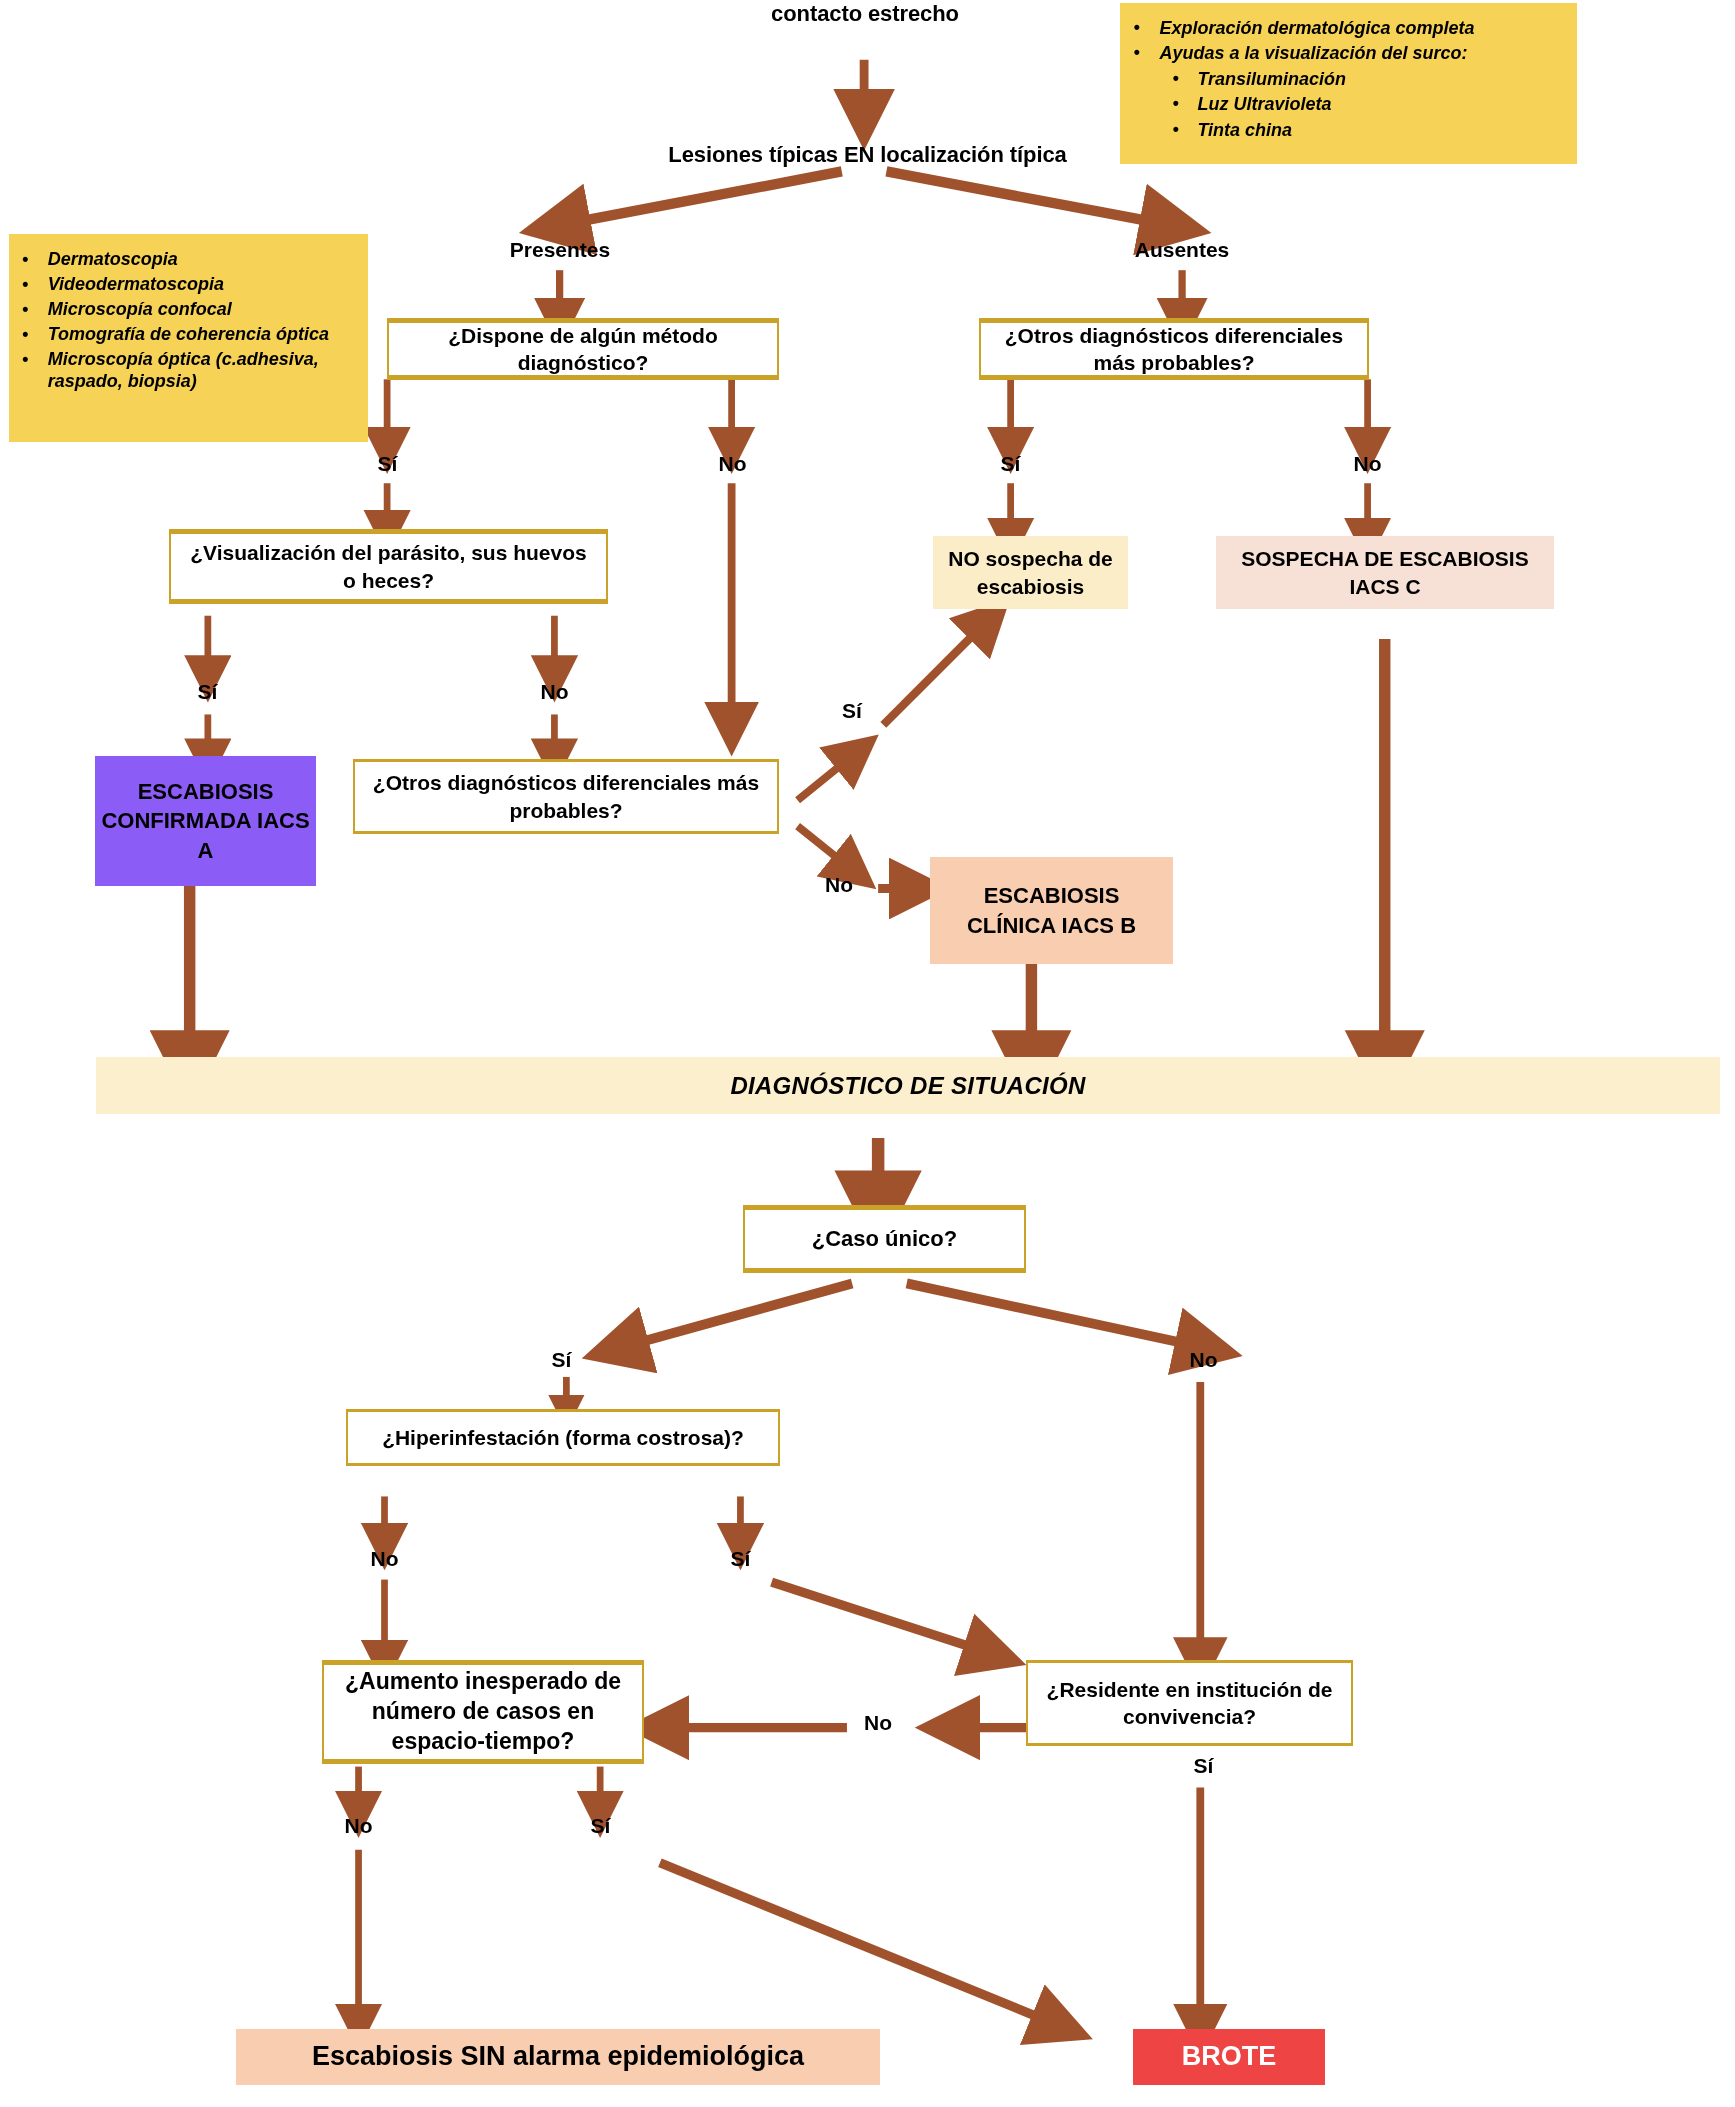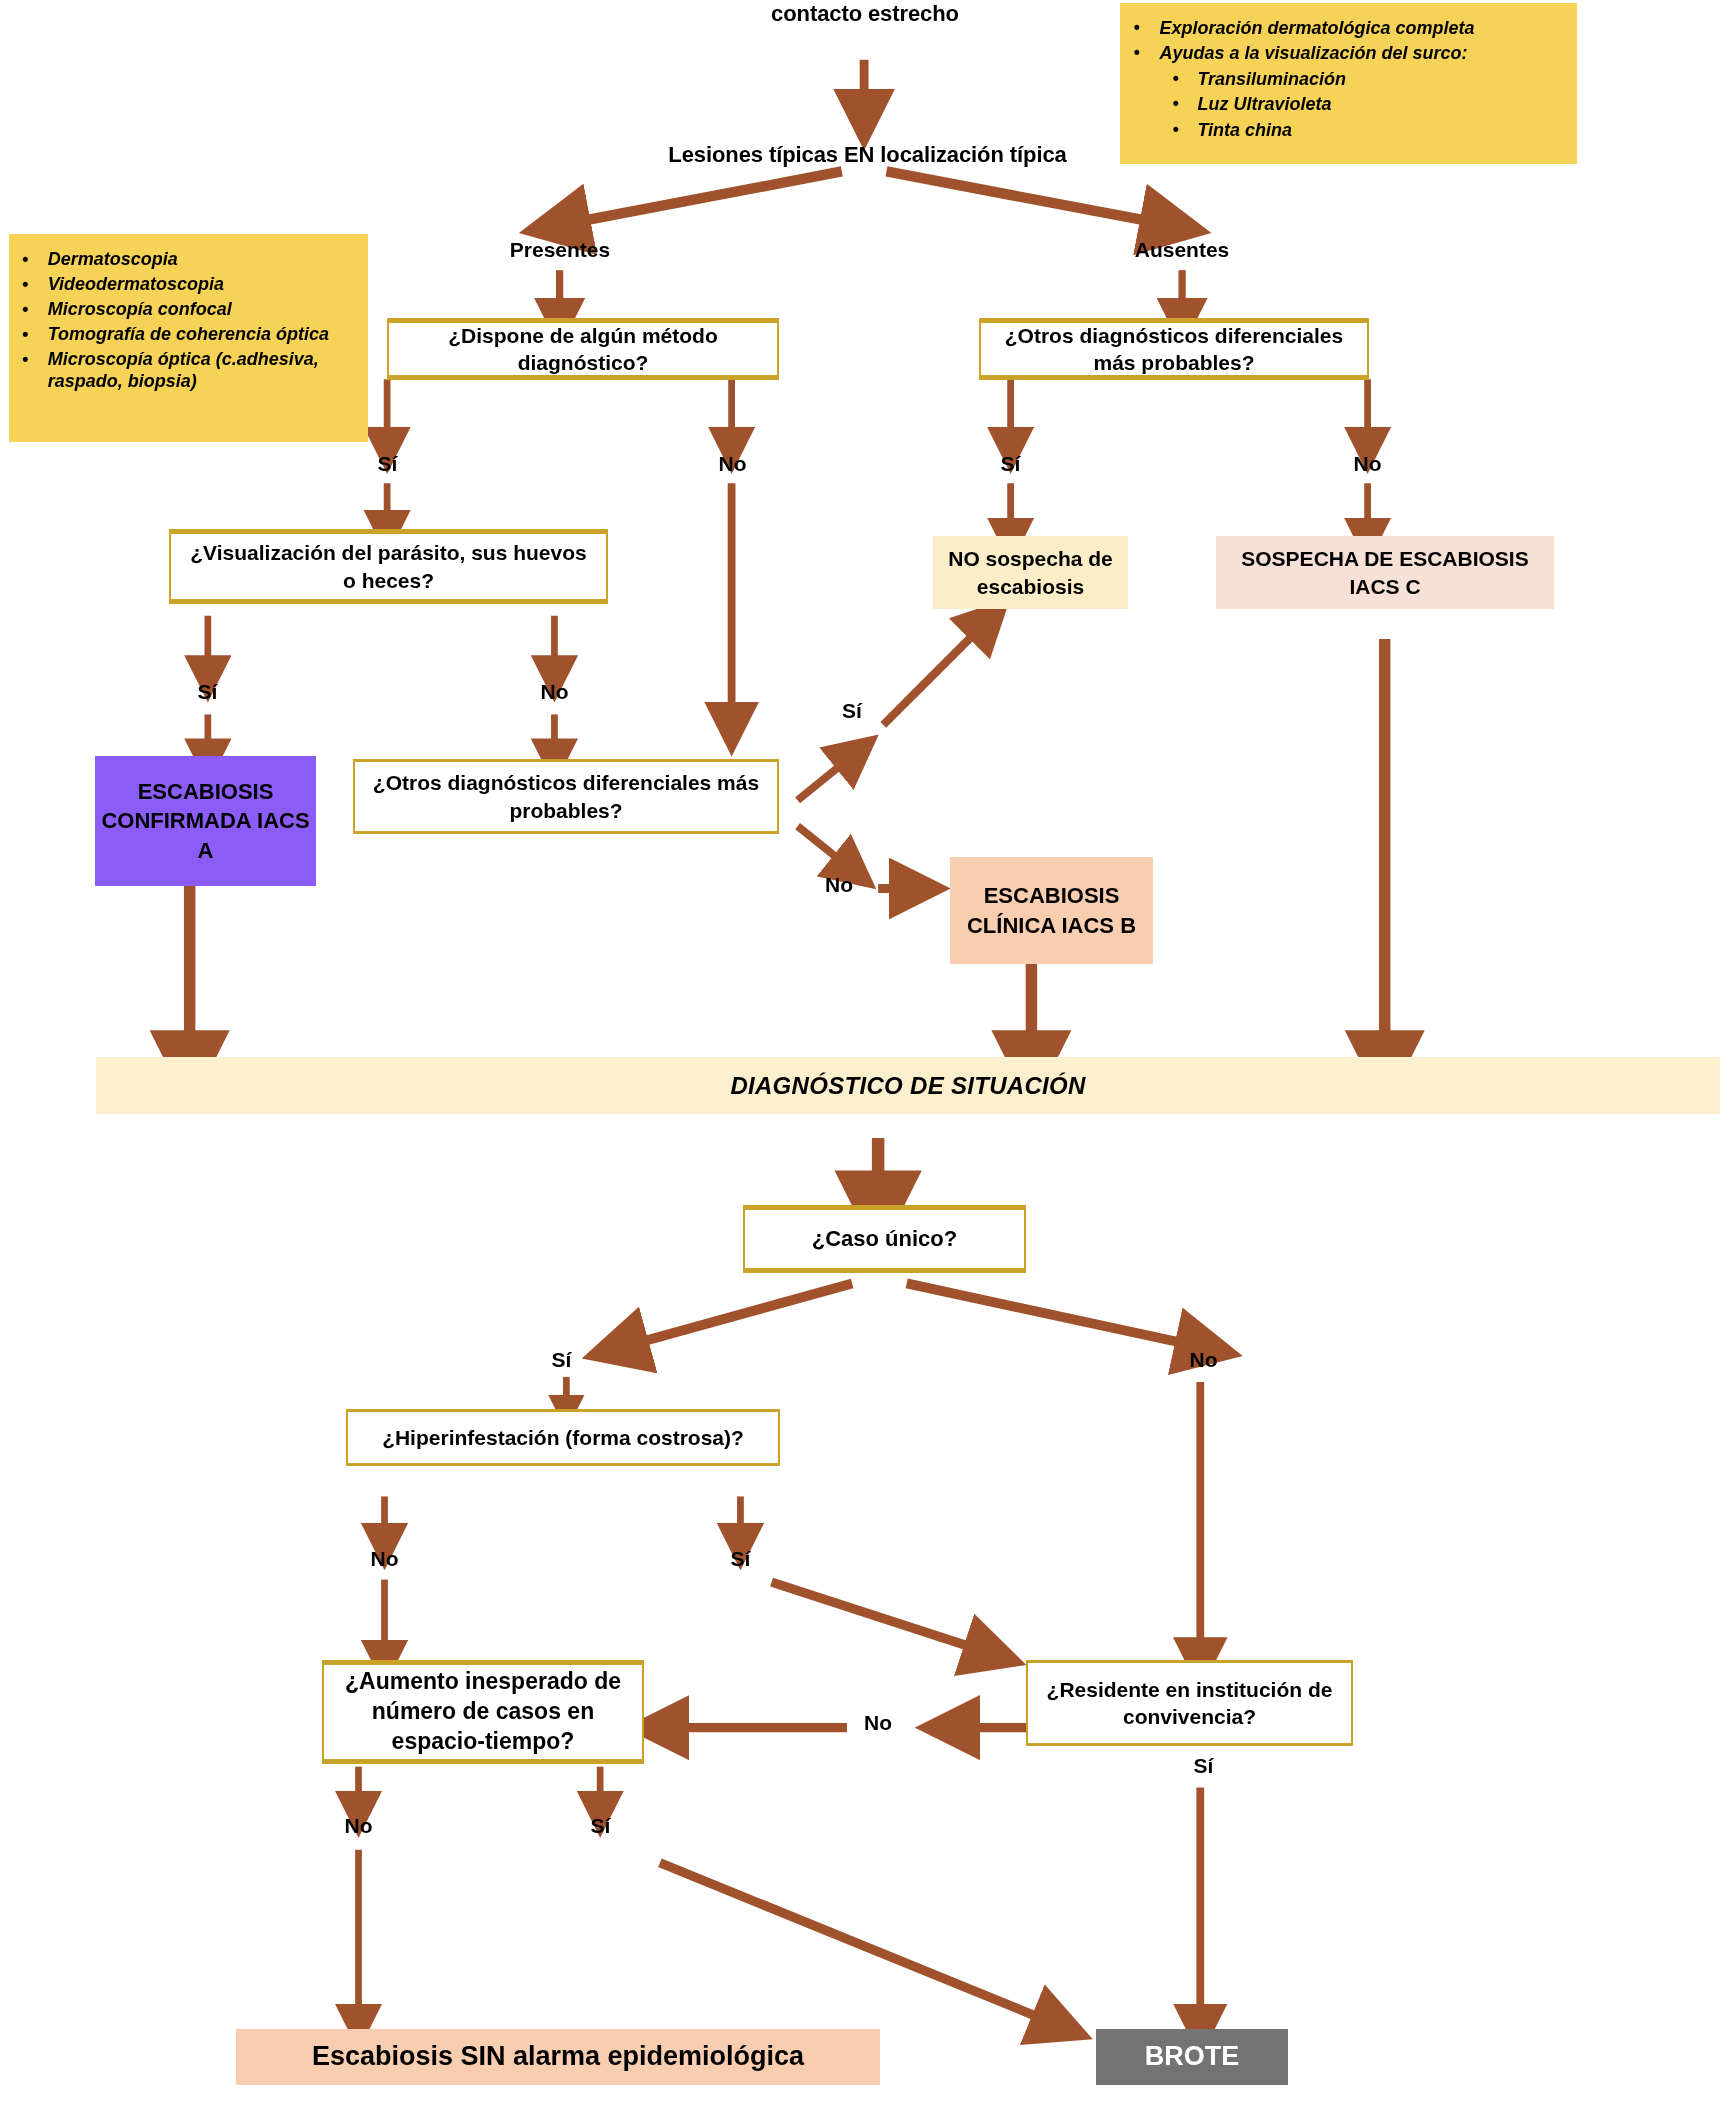--- a/index.html
+++ b/index.html
@@ -42,21 +42,21 @@
   
   .rbox{
     position:absolute;box-sizing:border-box;
     display:flex;align-items:center;justify-content:center;
     text-align:center;font-weight:bold;line-height:1.32;color:#000;
   }
   .rbox.orange{background:#8b5cf6;}
   .rbox.peach{background:#F9CEB0;}
   .rbox.pink{background:#F7E0D5;}
   .rbox.cream{background:#FBEDC8;}
-  .rbox.red{background:#737373;color:#ffffff;}
+  .rbox.red{background:#ef4444;color:#ffffff;margin-left:37px;}
   .band{
     position:absolute;background:#FCEFCD;display:flex;align-items:center;justify-content:center;
     font-style:italic;font-weight:bold;color:#000;letter-spacing:0.3px;
   }
 </style>
 </head>
 <body>
 
 <div id="stage">
 
@@ -205,21 +205,21 @@
     <span>ESCABIOSIS CONFIRMADA IACS A</span>
   </div>
 
   <div class="dbox thin" style="left:353px;top:759px;width:426px;height:75px;font-size:21px;padding:0 10.4px;">
     <span>¿Otros diagnósticos diferenciales más probables?</span>
   </div>
 
   <div class="lbl" style="left:800px;top:699px;width:104px;">Sí</div>
   <div class="lbl" style="left:787px;top:873px;width:104px;">No</div>
 
-  <div class="rbox peach" style="left:930px;top:857px;width:203px;height:107px;font-size:22px;padding:0 6.2px;margin-left:20px;">
+  <div class="rbox peach" style="left:930px;top:857px;width:243px;height:107px;font-size:22px;padding:0 6.2px;">
     <span>ESCABIOSIS CLÍNICA IACS B</span>
   </div>
 
   <div class="band" style="left:96px;top:1057px;width:1624px;height:57px;font-size:24px;">
     <span>DIAGNÓSTICO DE SITUACIÓN</span>
   </div>
 
   <div class="dbox" style="left:743px;top:1205px;width:283px;height:68px;font-size:22px;padding:0 8.3px;">
     <span>¿Caso único?</span>
   </div>

